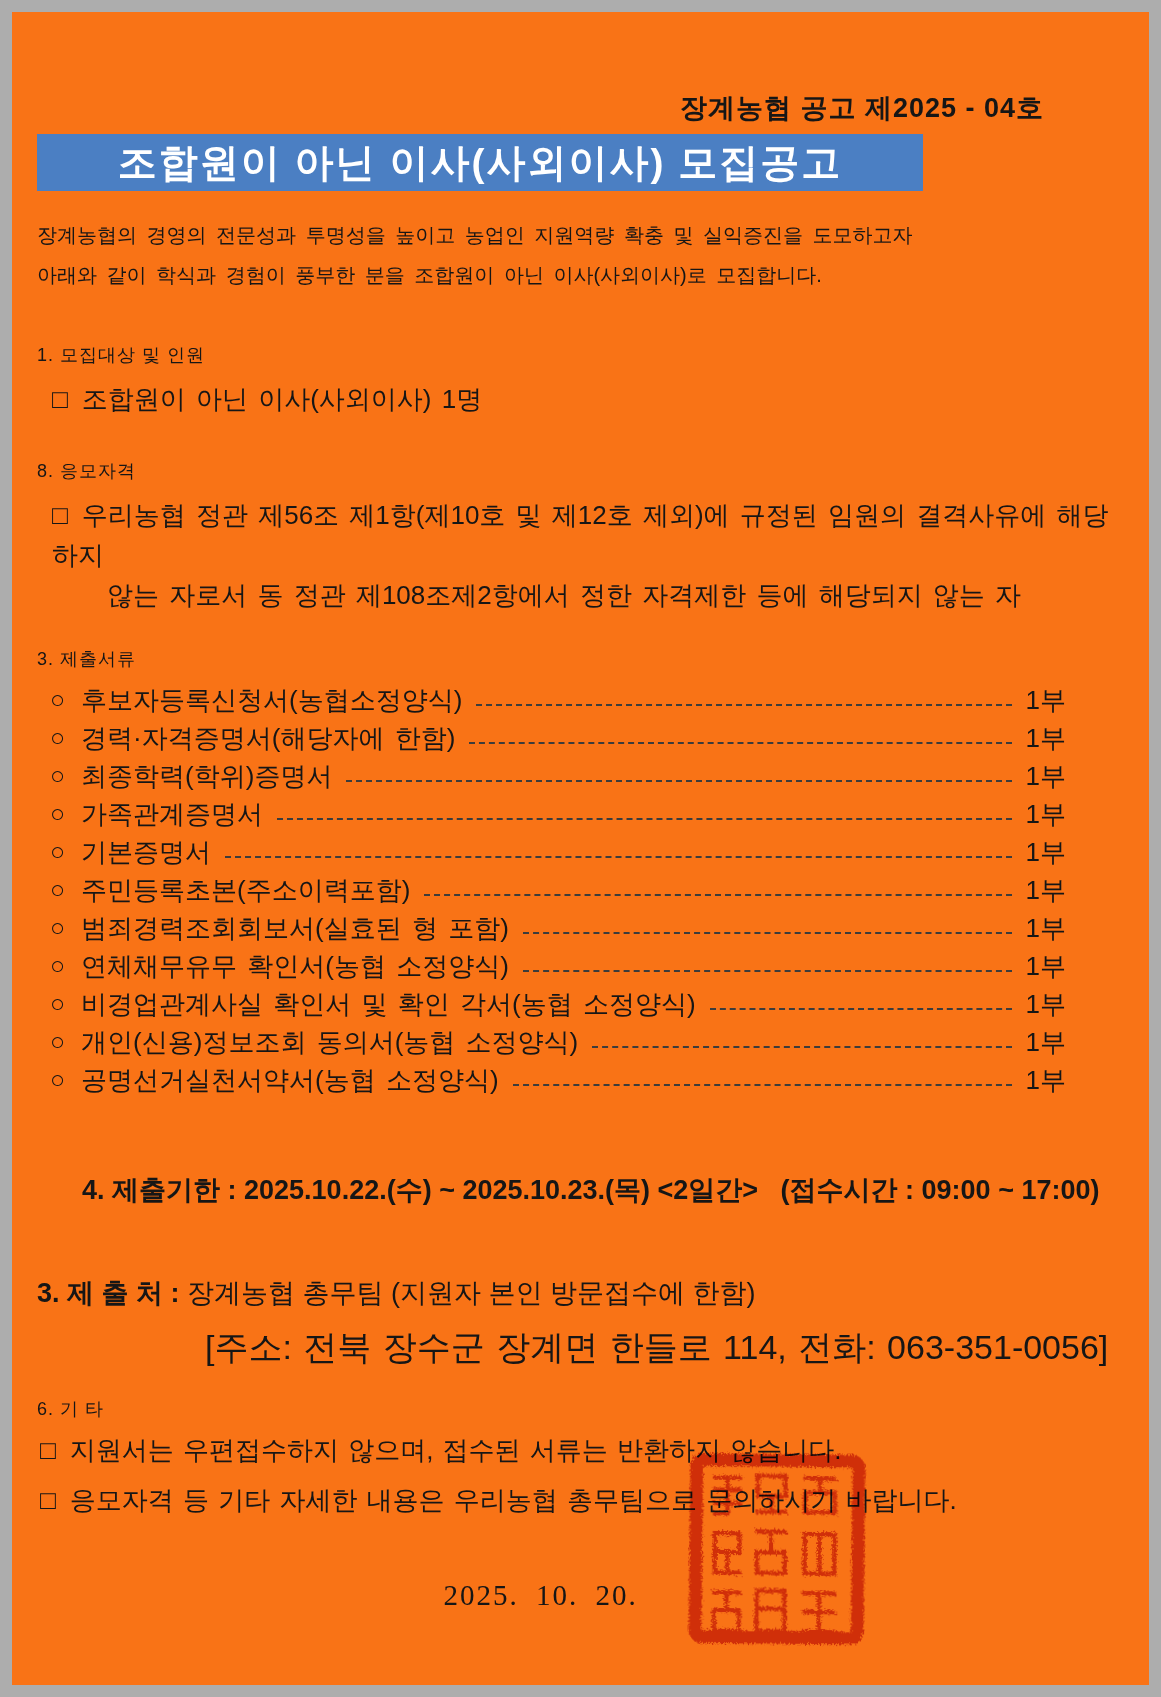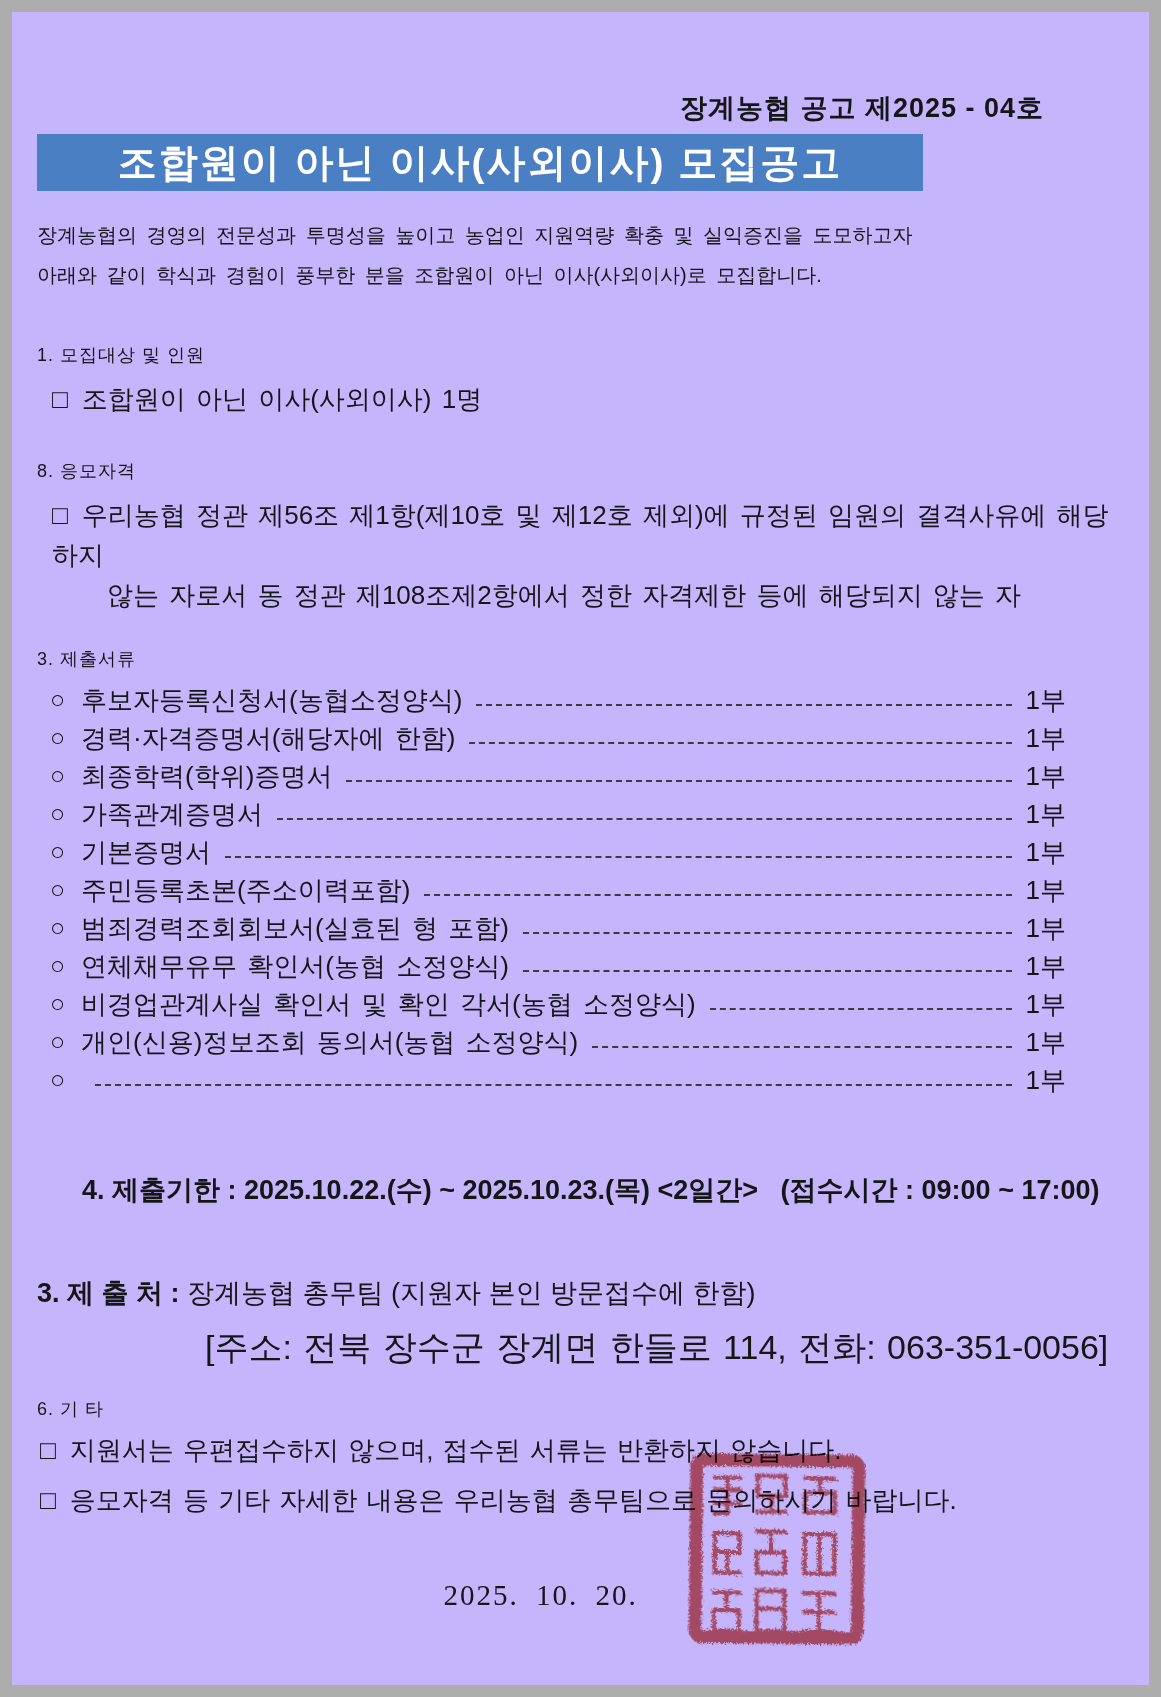--- a/index.html
+++ b/index.html
@@ -9,21 +9,21 @@
     color:#161616;
   }
   .scan-frame{
     width:1161px;height:1697px;
     background:#adadad;
     box-sizing:border-box;
     padding:12px;
   }
   .sheet{
     position:relative;
-    background:#c4b5fd;
+    background:#f97316;
     width:100%;height:100%;
     box-sizing:border-box;
     overflow:hidden;
   }
   
   .notice-number{
     padding:78px 105px 0 0;
     text-align:right;
     font-weight:bold;
     font-size:27px;
@@ -222,20 +222,21 @@
           <span class="copies">1부</span>
         </div>
         <div class="doc-row">
           <span class="circle">○</span>
           <span class="doc-name">개인(신용)정보조회 동의서(농협 소정양식)</span>
           <span class="leader"></span>
           <span class="copies">1부</span>
         </div>
         <div class="doc-row">
           <span class="circle">○</span>
+          <span class="doc-name">공명선거실천서약서(농협 소정양식)</span>
           <span class="leader"></span>
           <span class="copies">1부</span>
         </div>
       </div>
     </div>
 
     <div class="section sec4">
       <span>4. 제출기한 : 2025.10.22.(수) ~ 2025.10.23.(목) &lt;2일간&gt;   (접수시간 : 09:00 ~ 17:00)</span>
     </div>
 

